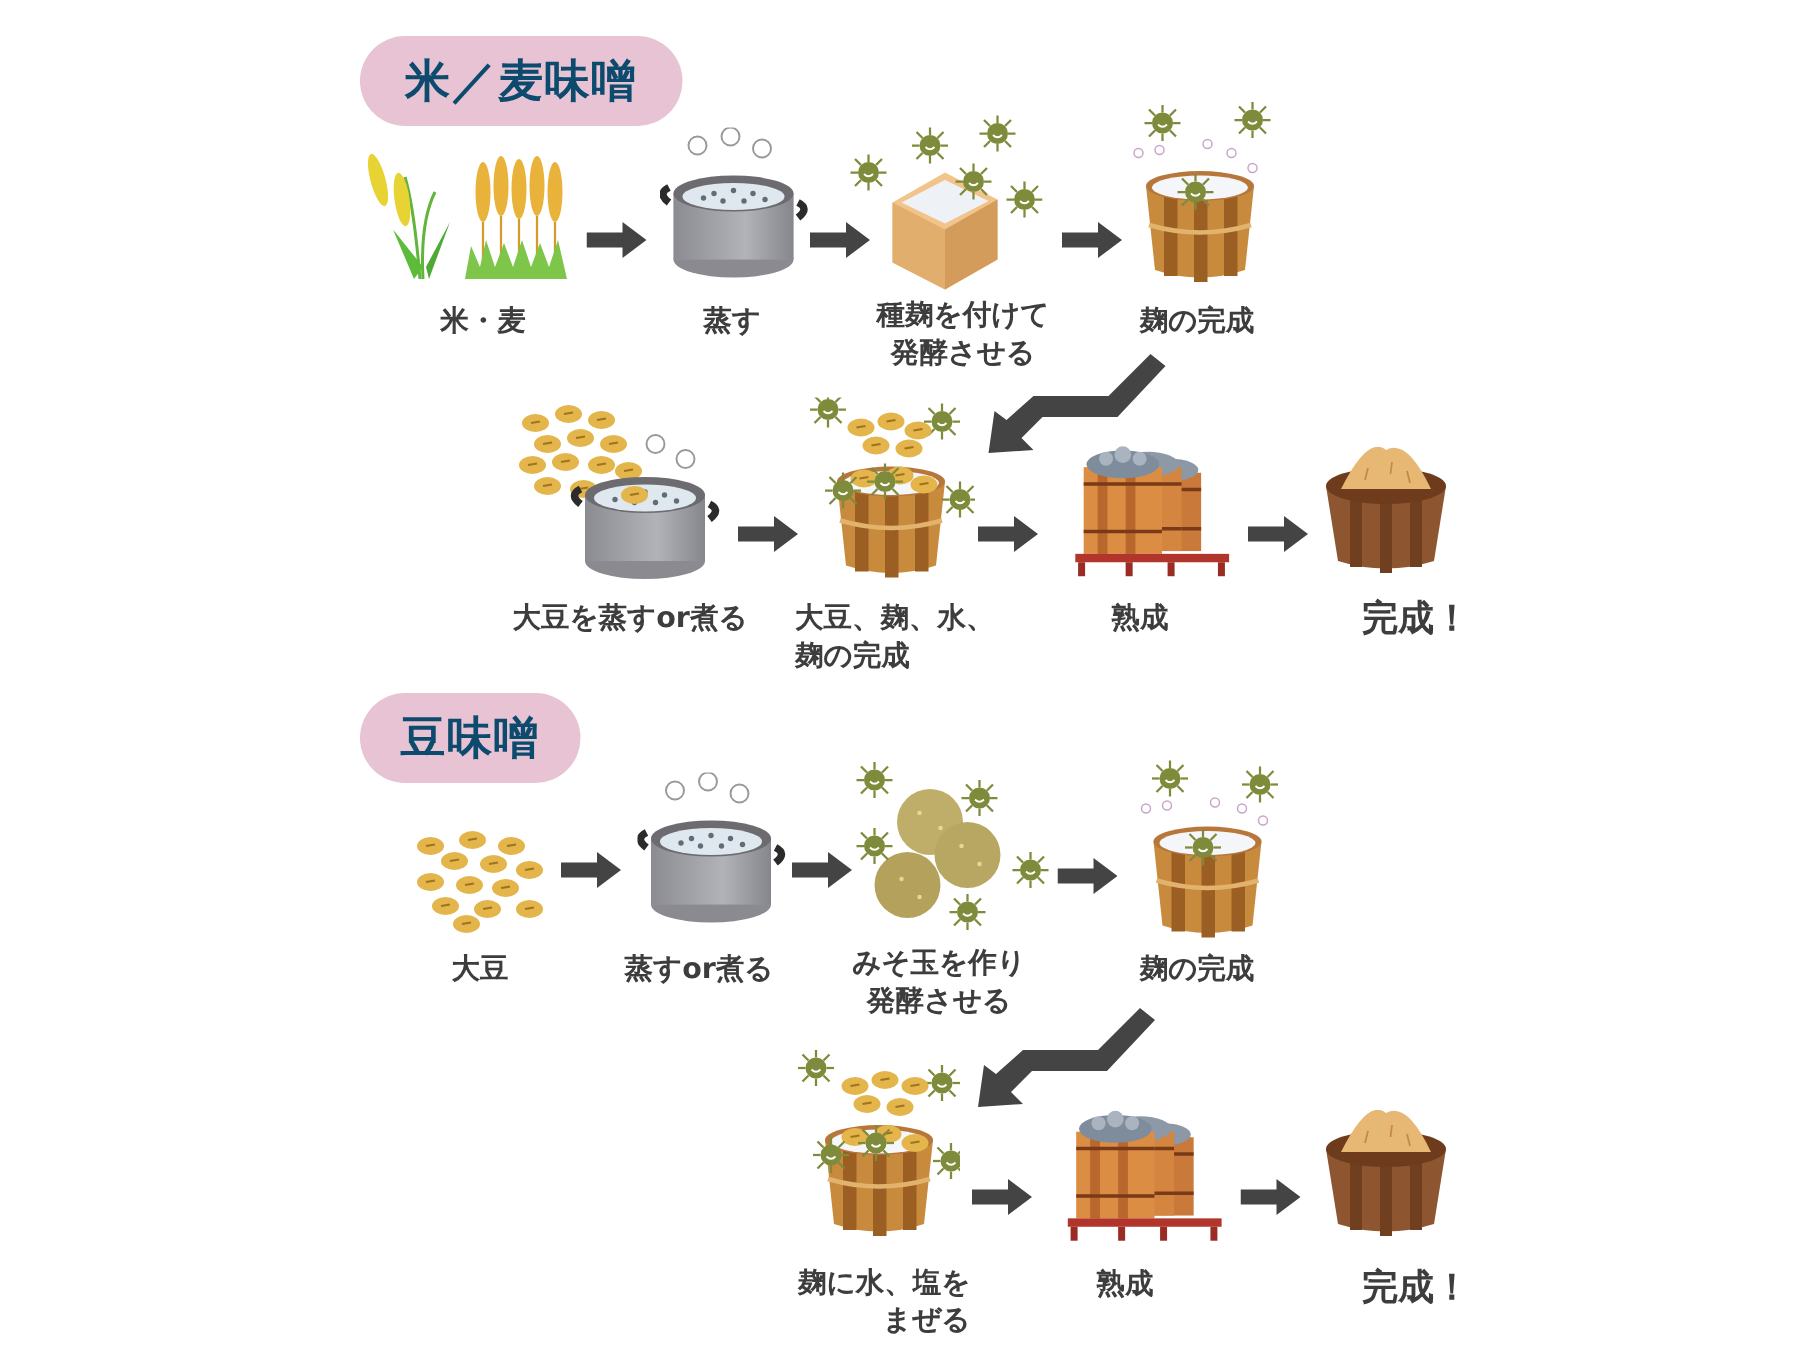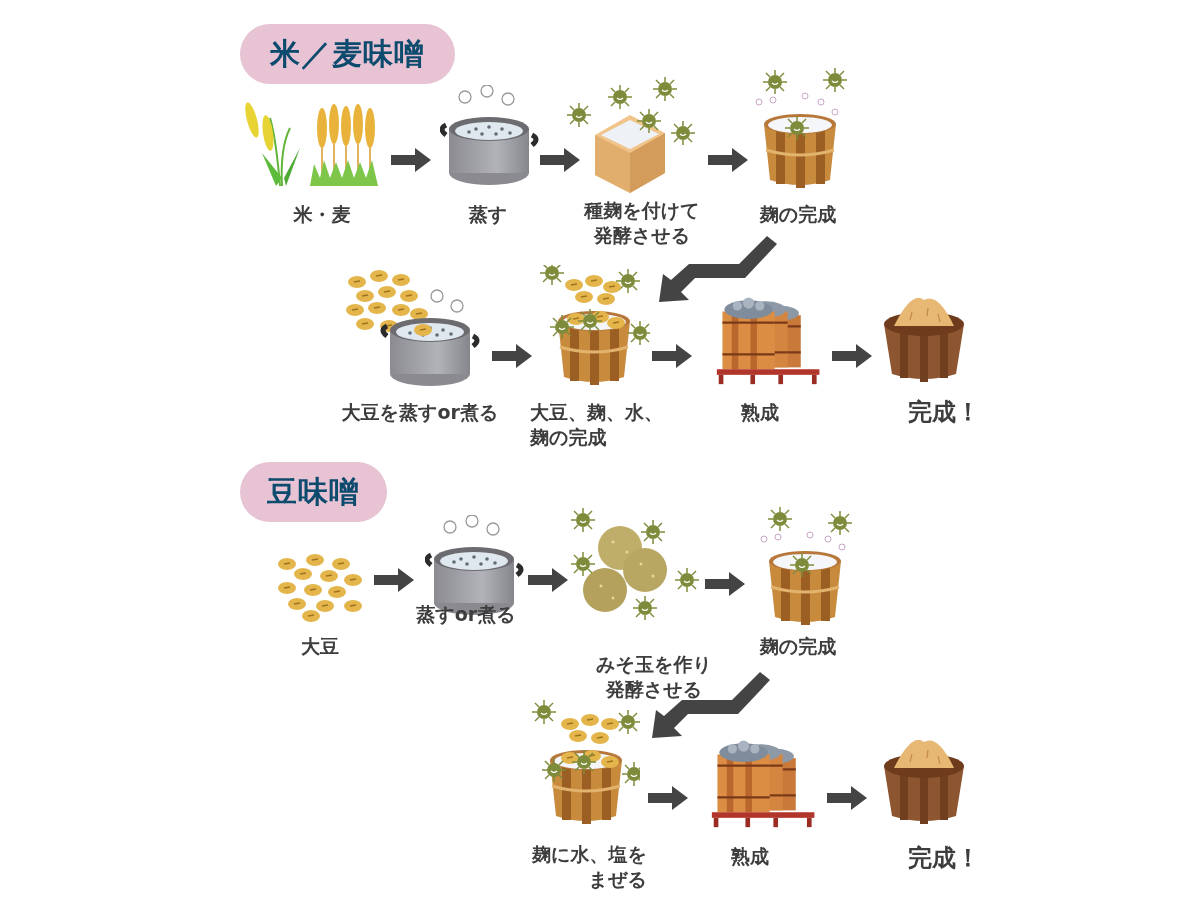--- a/index.html
+++ b/index.html
@@ -377,22 +377,22 @@
         <circle cx="92" cy="42" r="3"></circle>
       </g>
     <g transform="translate(15,42)">
         <use href="#tub"></use>
       </g>
     <use href="#koji-mold" x="52" y="60"></use>
   </svg>
 </div>
 
 <div class="label" style="left:320px;top:634px;">大豆</div>
-<div class="label" style="left:466px;top:602px;">蒸すor煮る</div>
-<div class="label" style="left:626px;top:652px;margin-left:28px;">
+<div class="label" style="left:466px;top:634px;">蒸すor煮る</div>
+<div class="label" style="left:626px;top:630px;">
   <div>みそ玉を作り</div>
   <div>発酵させる</div>
 </div>
 <div class="label" style="left:798px;top:634px;">麹の完成</div>
 
 <svg class="bend" style="left:648px;top:668px;" width="125" height="72" viewBox="0 0 125 72">
   <polygon points="112,4 122,12 90,46 40,46 26,60 34,68 4,70 8,42 16,48 34,32 84,32" fill="#444"></polygon>
 </svg>
 
 <div class="illus" style="left:530px;top:700px;width:110px;height:130px;">

